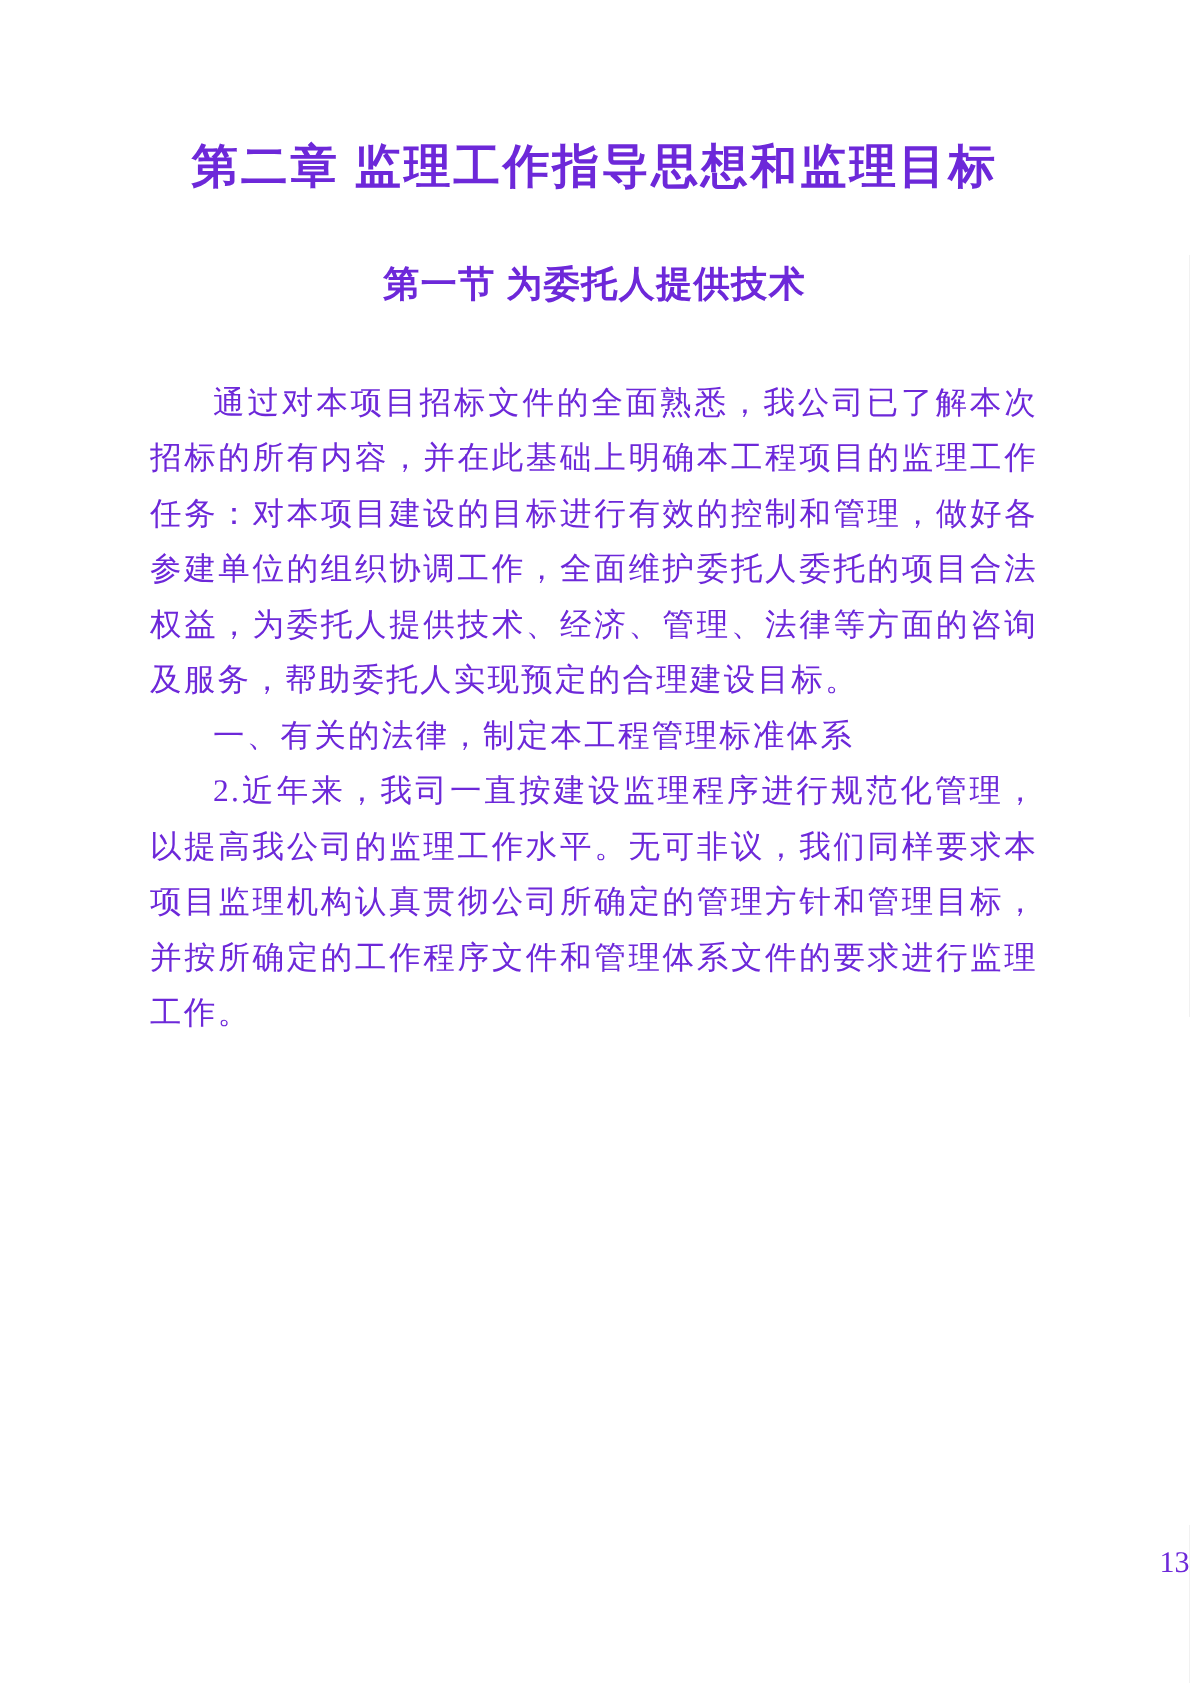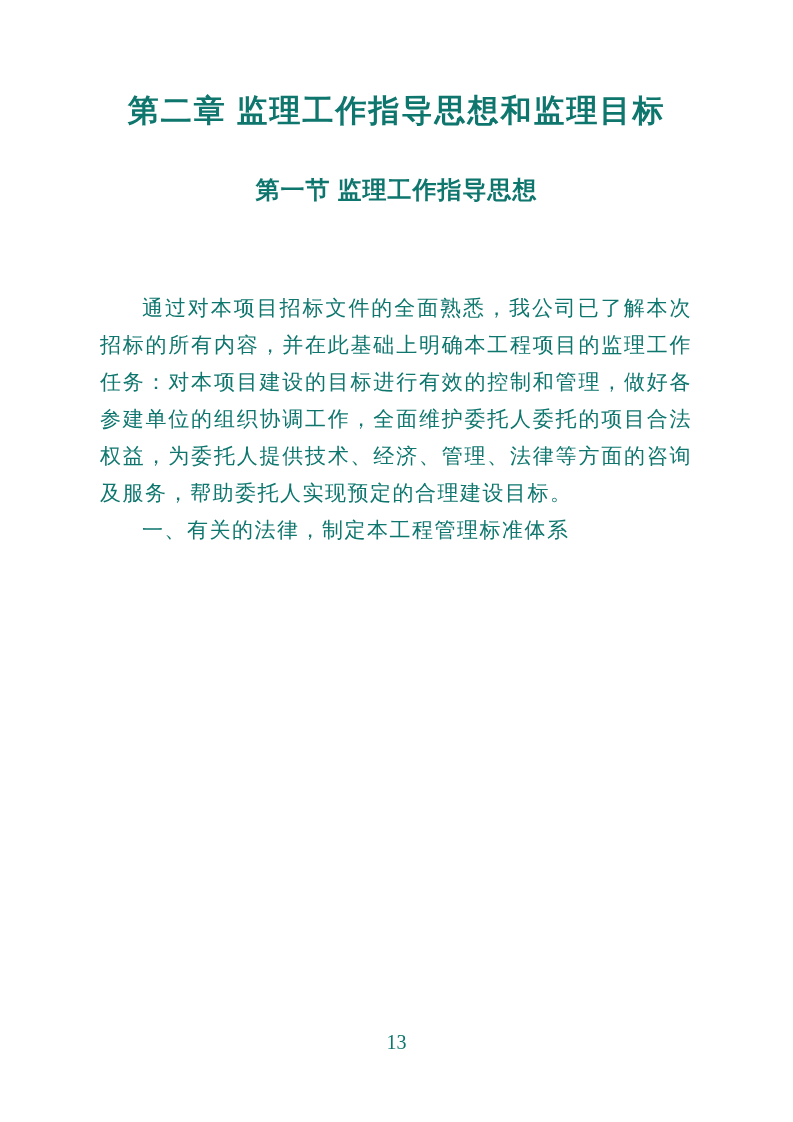--- a/index.html
+++ b/index.html
@@ -3,21 +3,21 @@
 <meta charset="utf-8">
 <style>
   * { margin: 0; padding: 0; box-sizing: border-box; }
   html, body { background: #e8e8e8; }
   .page {
     position: relative;
     width: 793px;
     height: 1122px;
     margin: 0 auto;
     background: #ffffff;
-    color: #0f766e;
+    color: #6d28d9;
     font-family: "Liberation Serif", "DejaVu Serif", serif;
     overflow: hidden;
   }
   .chapter-title {
     position: absolute;
     top: 90px;
     left: 0;
     width: 100%;
     text-align: center;
     font-size: 31px;
@@ -41,45 +41,45 @@
   .body-text {
     position: absolute;
     top: 250px;
     left: 100px;
     width: 592px;
     font-size: 21px;
     line-height: 37px;
     letter-spacing: 1.5px;
     text-align: justify;
     text-justify: inter-ideograph;
-    margin-top: 40px;
   }
   .body-text p {
     margin: 0;
     text-indent: 2em;
   }
   .page-number {
     position: absolute;
     top: 1028px;
     left: 0;
     width: 100%;
-    text-align: center;
+    text-align: right;
     font-size: 20px;
     line-height: 28px;
   }
 </style>
 </head>
 <body>
 
 <div class="page">
 
   <h1 class="chapter-title">第二章 监理工作指导思想和监理目标</h1>
 
-  <h2 class="section-title">第一节 监理工作指导思想</h2>
+  <h2 class="section-title">第一节 为委托人提供技术</h2>
 
   <div class="body-text">
     <p>通过对本项目招标文件的全面熟悉，我公司已了解本次招标的所有内容，并在此基础上明确本工程项目的监理工作任务：对本项目建设的目标进行有效的控制和管理，做好各参建单位的组织协调工作，全面维护委托人委托的项目合法权益，为委托人提供技术、经济、管理、法律等方面的咨询及服务，帮助委托人实现预定的合理建设目标。</p>
     <p>一、有关的法律，制定本工程管理标准体系</p>
+    <p>2.近年来，我司一直按建设监理程序进行规范化管理，以提高我公司的监理工作水平。无可非议，我们同样要求本项目监理机构认真贯彻公司所确定的管理方针和管理目标，并按所确定的工作程序文件和管理体系文件的要求进行监理工作。</p>
   </div>
 
   <div class="page-number">13</div>
 
 </div>
 
 </body></html>

